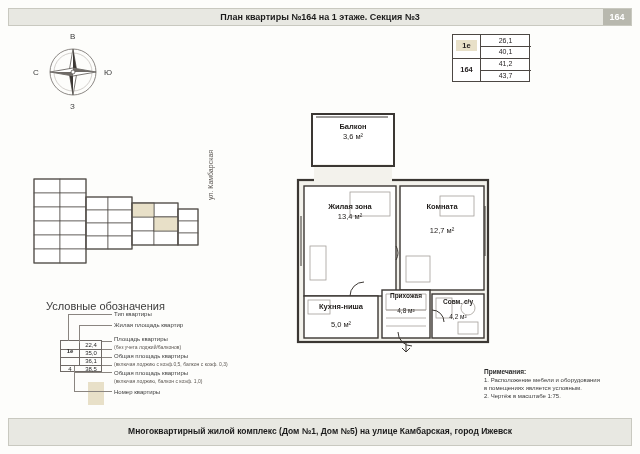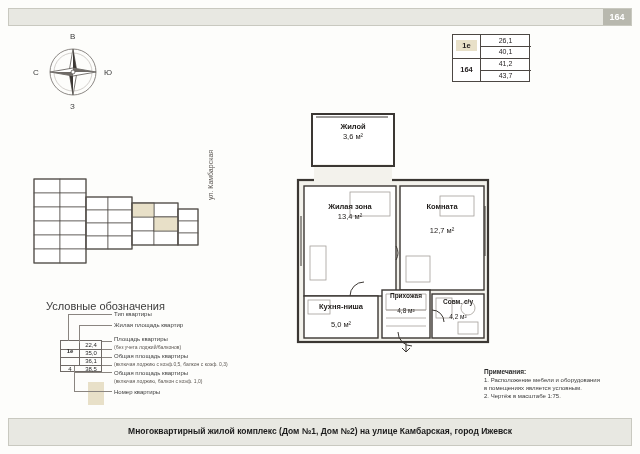--- a/index.html
+++ b/index.html
@@ -247,20 +247,21 @@
     text-align: center;
     line-height: 1.35;
   }
 </style>
 </head>
 <body>
 
 <div class="page">
 
   <div class="header">
+    <div class="header-title">План квартиры №164 на 1 этаже. Секция №3</div>
     <div class="header-code">164</div>
   </div>
 
   <div class="compass">
     <svg width="86" height="80" viewBox="0 0 86 80">
       <circle cx="43" cy="40" r="23" fill="none" stroke="#6f6a66" stroke-width="0.8"></circle>
       <circle cx="43" cy="40" r="19" fill="none" stroke="#b5b0ab" stroke-width="0.6"></circle>
       <polygon points="43,17 47,40 43,63 39,40" fill="#ffffff" stroke="#57534f" stroke-width="0.8"></polygon>
       <polygon points="43,17 47,40 43,40" fill="#3b3733"></polygon>
       <polygon points="43,63 39,40 43,40" fill="#3b3733"></polygon>
@@ -433,21 +434,21 @@
         <line x1="195" y1="110" x2="195" y2="160"></line>
       </g>
 
       <g stroke="#3b3733" stroke-width="1" fill="none">
         <line x1="116" y1="246" x2="116" y2="256"></line>
         <polyline points="112,252 116,256 120,252"></polyline>
       </g>
     </svg>
 
     <div class="room-label" style="left:20px; top:26px; width:86px;">
-      <span class="name">Жилой</span>
+      <span class="name">Балкон</span>
       <span class="area">3,6 м²</span>
     </div>
     <div class="room-label" style="left:16px; top:106px; width:88px;">
       <span class="name">Жилая зона</span>
       <span class="area" style="margin-top:0;">13,4 м²</span>
     </div>
     <div class="room-label" style="left:110px; top:106px; width:84px;">
       <span class="name">Комната</span>
       <span class="area" style="margin-top:14px;">12,7 м²</span>
     </div>
@@ -466,16 +467,16 @@
   </div>
 
   <div class="notes">
     <div class="notes-title">Примечания:</div>
     <div class="notes-line">1. Расположение мебели и оборудования</div>
     <div class="notes-line">в помещениях является условным.</div>
     <div class="notes-line">2. Чертёж в масштабе 1:75.</div>
   </div>
 
   <div class="footer">
-    <div class="footer-line">Многоквартирный жилой комплекс (Дом №1, Дом №2) на улице Камбарская, город Ижевск</div>
+    <div class="footer-line">Многоквартирный жилой комплекс (Дом №1, Дом №5) на улице Камбарская, город Ижевск</div>
   </div>
 
 </div>
 
 </body></html>

